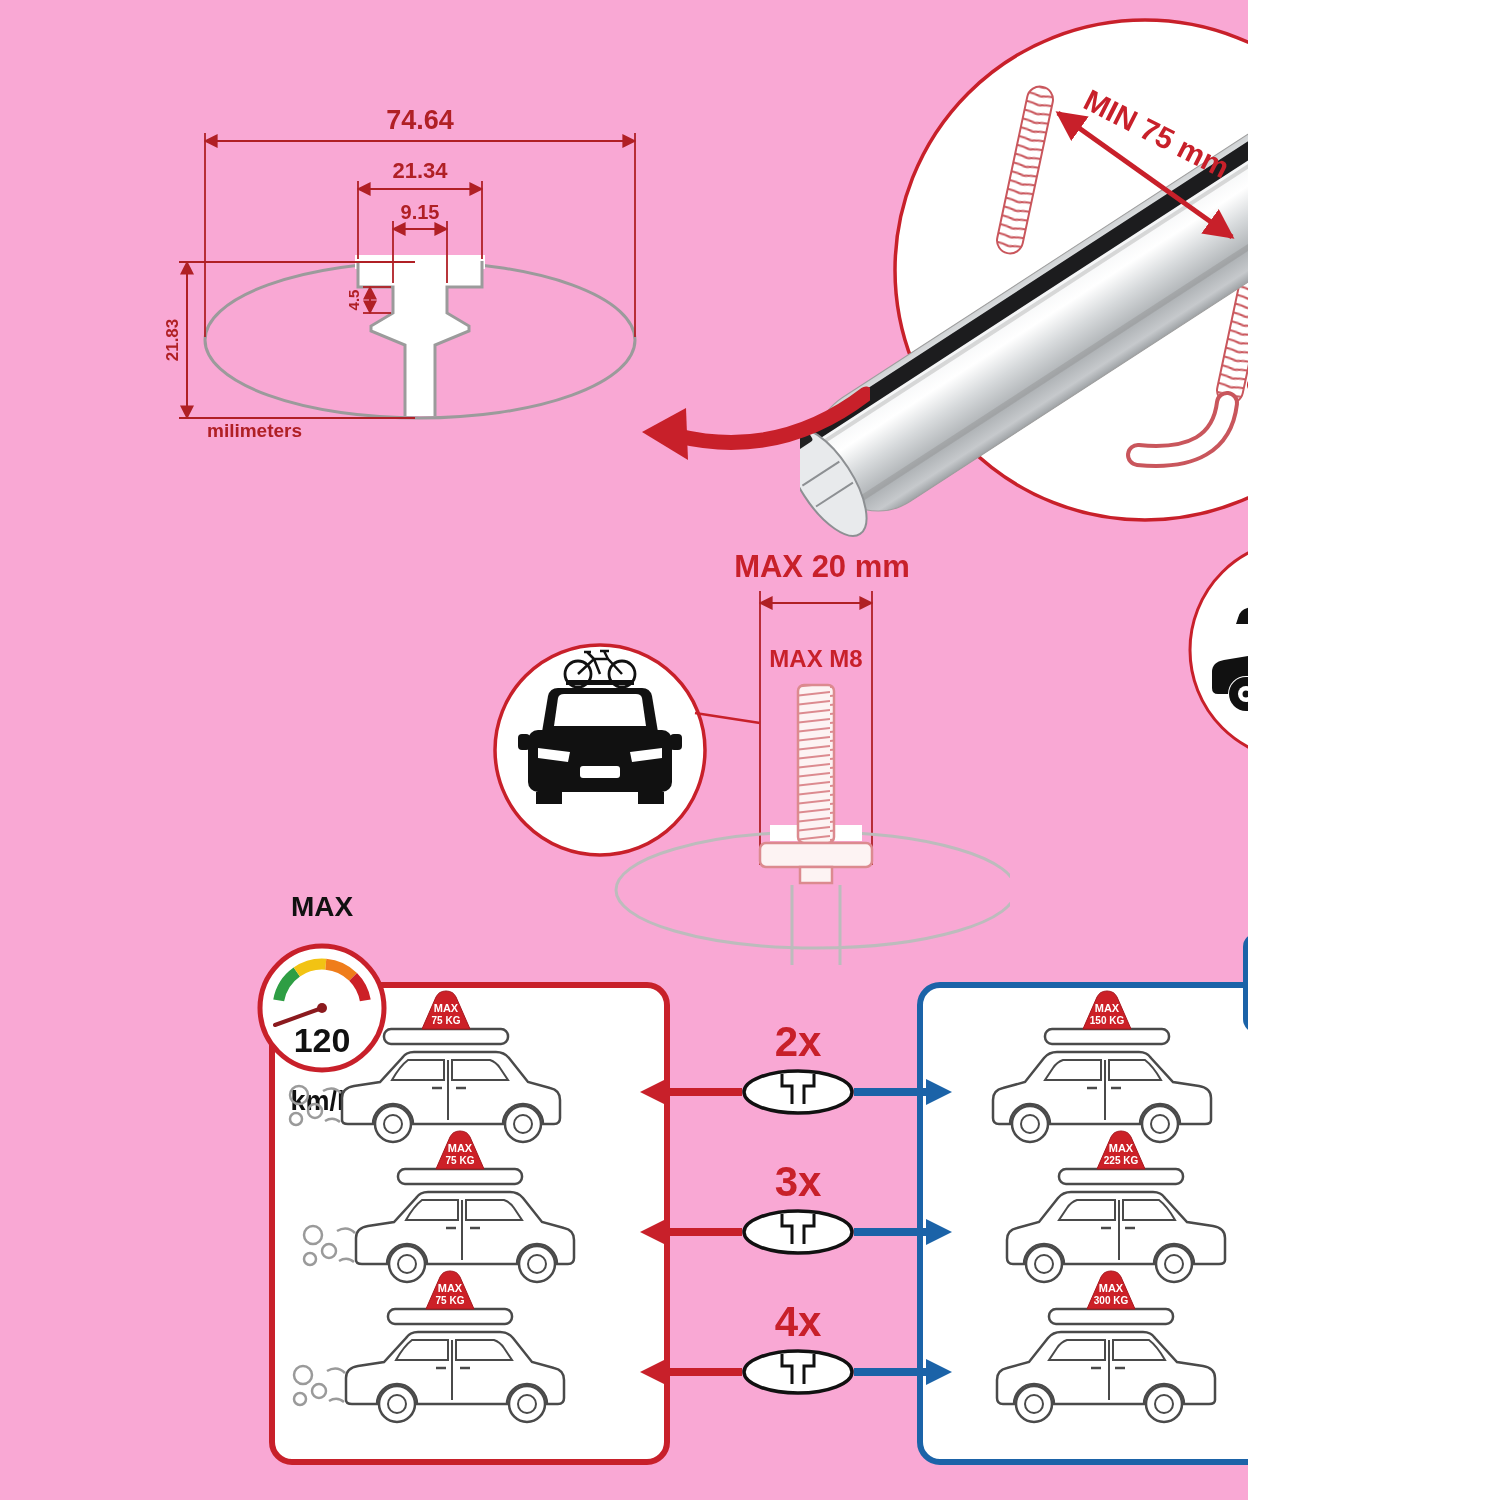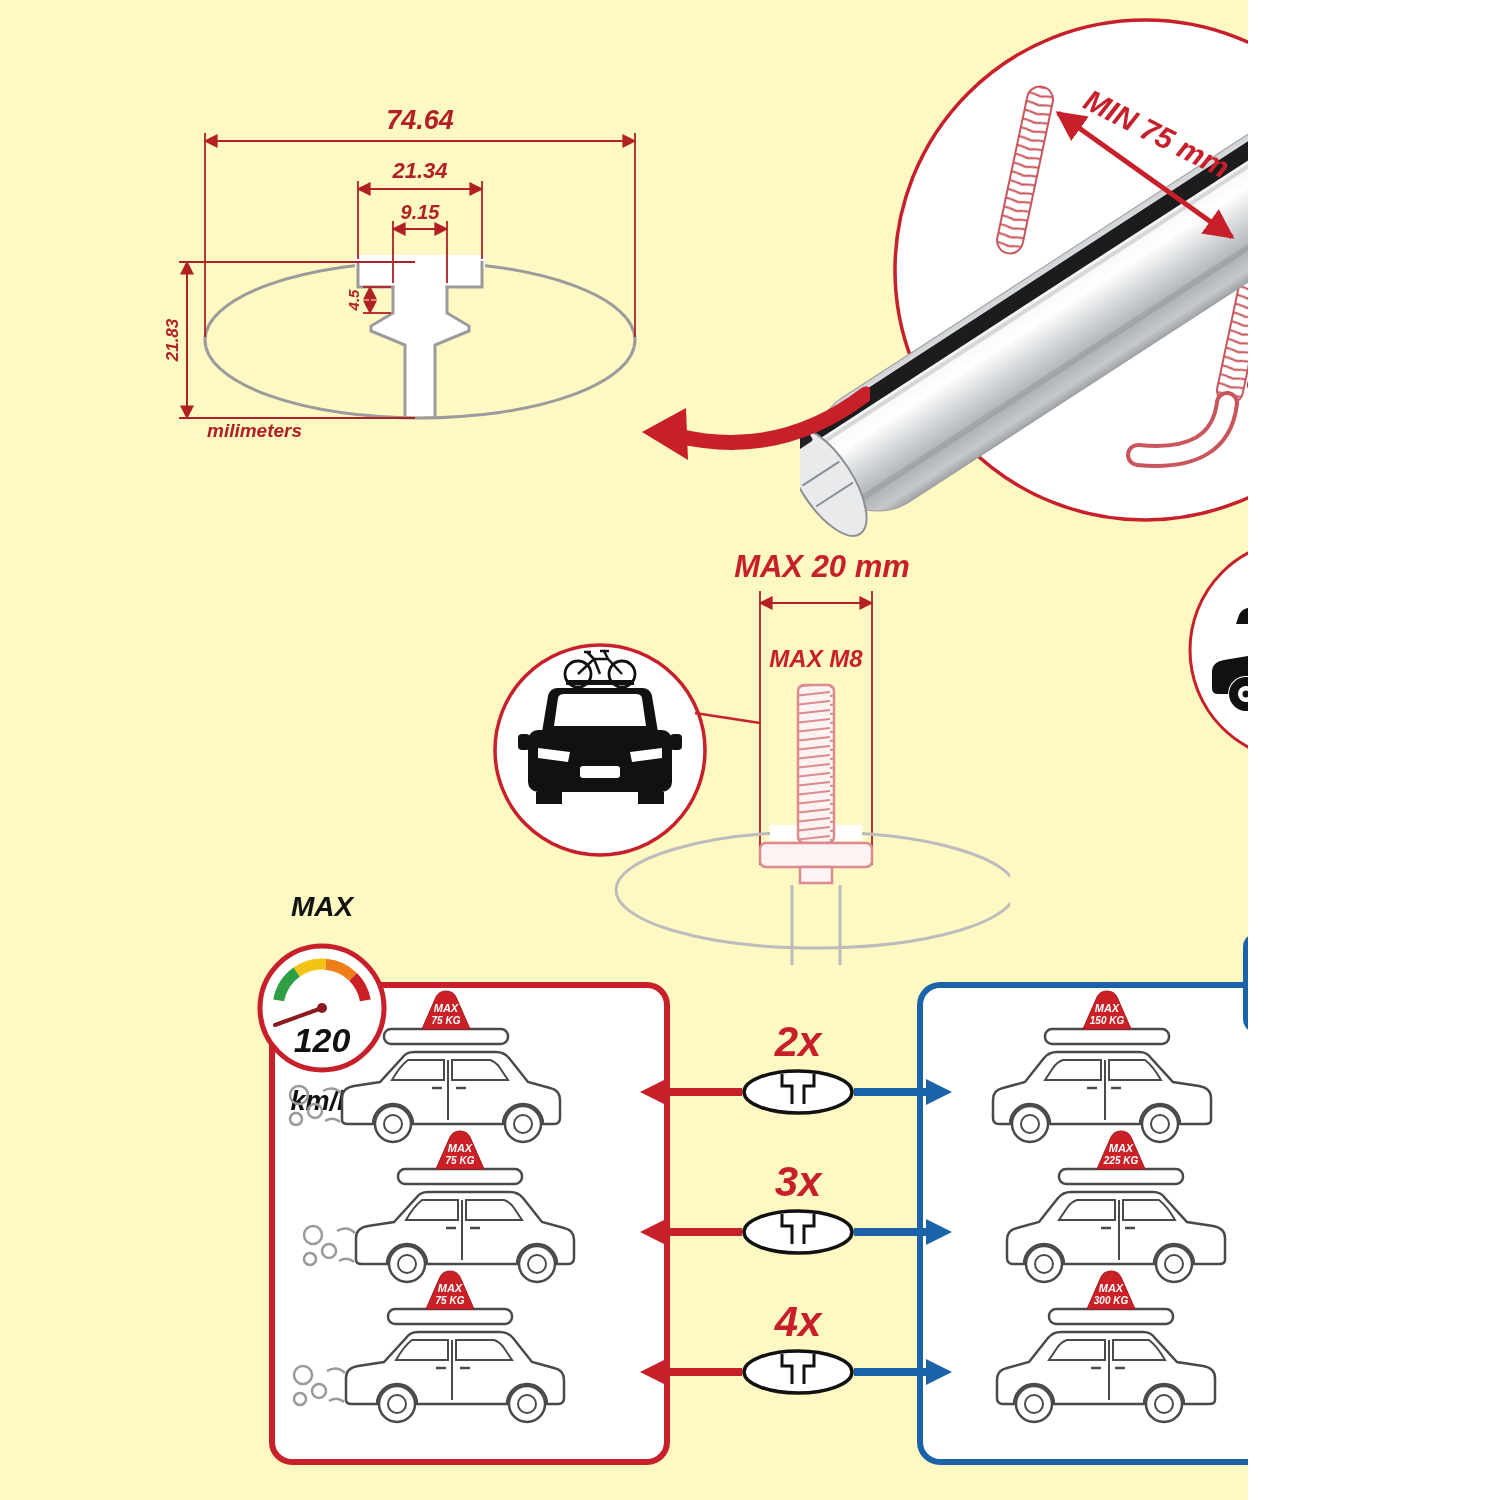--- a/index.html
+++ b/index.html
@@ -1,17 +1,17 @@
 <!DOCTYPE html>
 <html><head>
 <meta charset="utf-8">
 <style>
   html,body{margin:0;padding:0;background:#fff;}
-  #canvas{position:relative;width:1248px;height:1500px;background:#fef9c3;overflow:hidden;
-          font-family:"Liberation Sans",sans-serif;font-style:italic;}
+  #canvas{position:relative;width:1248px;height:1500px;background:#f9a8d4;overflow:hidden;
+          font-family:"Liberation Sans",sans-serif;}
   .abs{position:absolute;}
   svg text{font-family:"Liberation Sans",sans-serif;}
   .dimtxt{fill:#b02025;font-weight:bold;}
   .redtxt{fill:#c8202a;font-weight:bold;}
   .blktxt{fill:#111;font-weight:bold;}
   .whttxt{fill:#fff;font-weight:bold;}
 </style>
 </head>
 <body>
 

